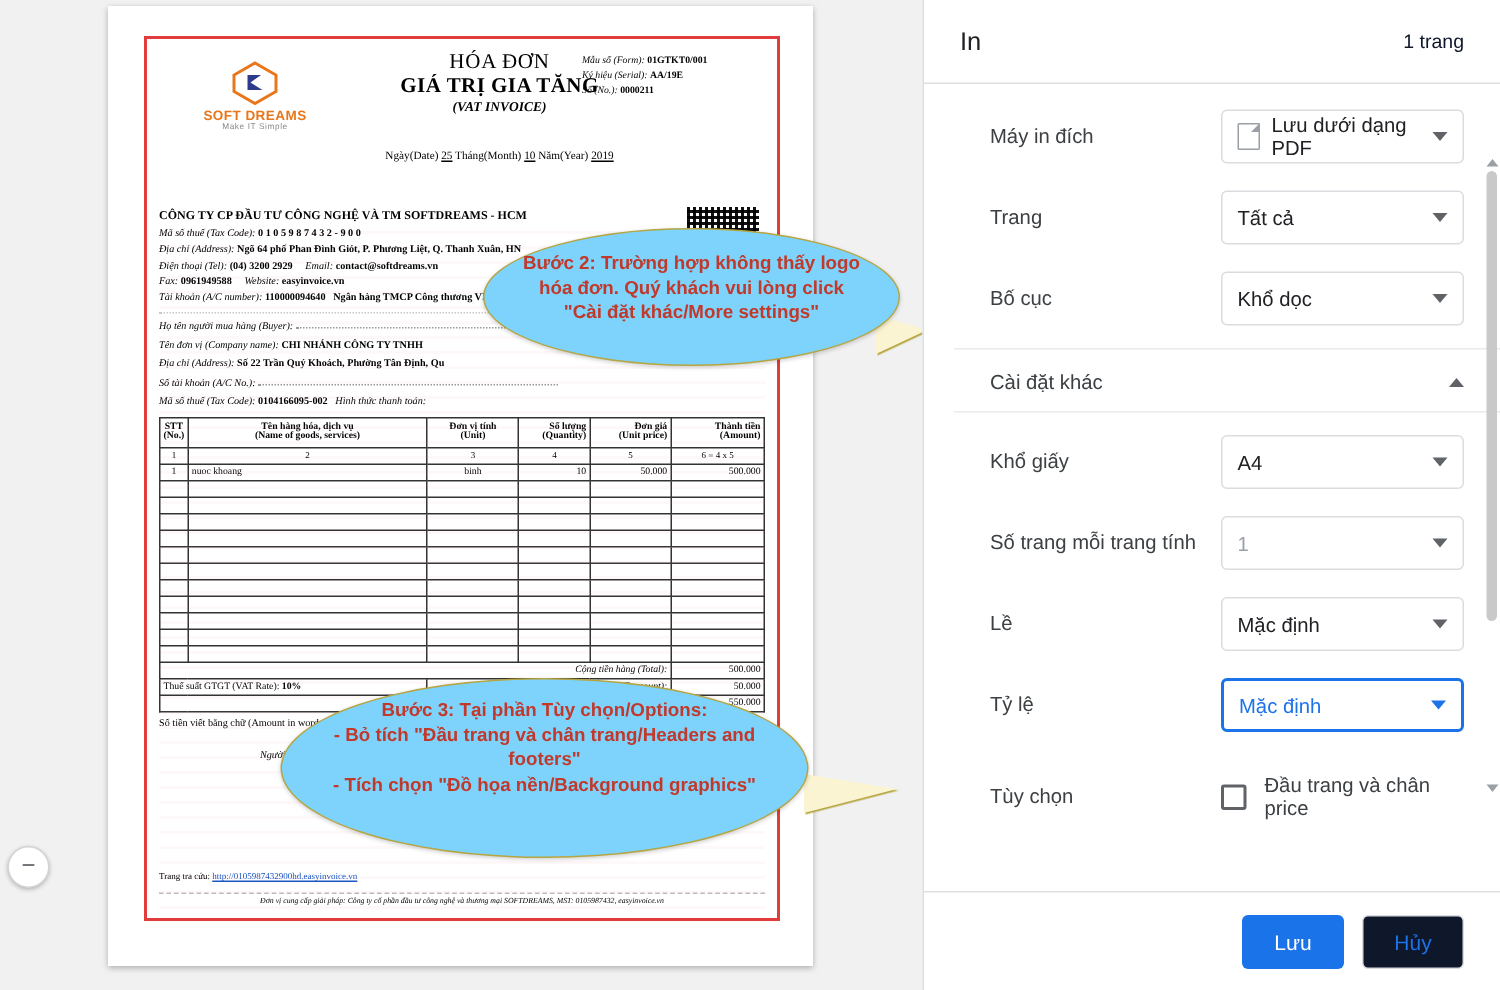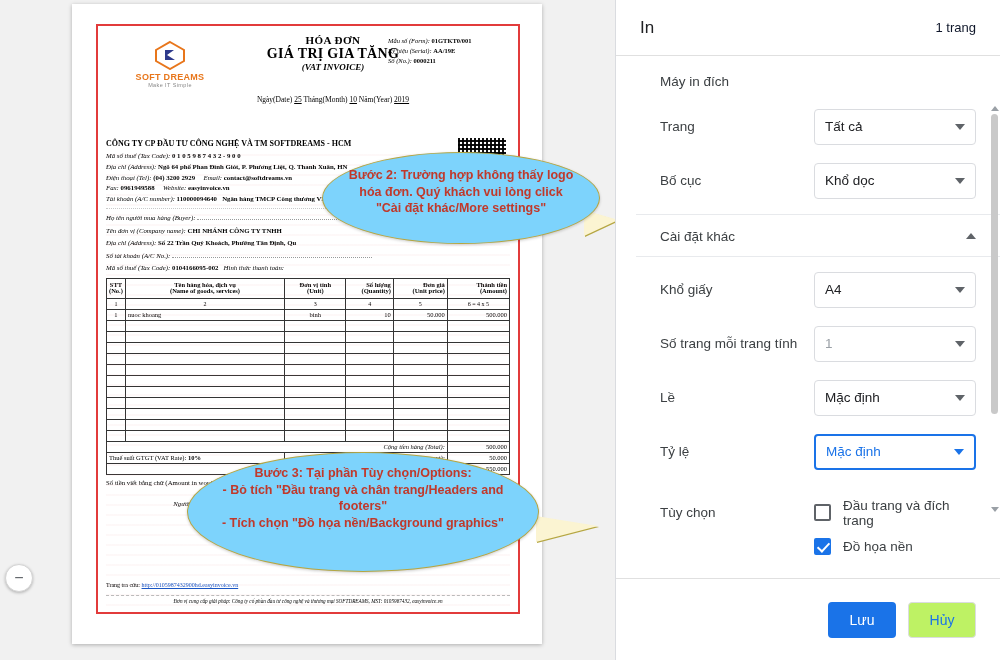--- a/index.html
+++ b/index.html
@@ -39,21 +39,21 @@
   .inv-head { position: relative; height: 88px; }
   .logo-box { position: absolute; left: 4px; top: 8px; width: 120px; text-align: center; }
   .logo-mark {
     width: 34px; height: 30px; margin: 0 auto 2px; position: relative;
   }
   .logo-mark svg { display: block; }
   .logo-text { font-size: 9px; font-weight: bold; color: #e8761b; letter-spacing: .3px; }
   .logo-sub { font-size: 5.5px; color: #888; letter-spacing: .4px; }
 
   .title-box { position: absolute; left: 122px; top: 2px; width: 210px; text-align: center; }
-  .t1 { font-family: "Liberation Serif", serif; font-size: 11px; font-weight: bold; letter-spacing: .5px; }
+  .t1 { font-family: "Liberation Serif", serif; font-size: 14px; font-weight: normal; letter-spacing: .5px; }
   .t2 { font-family: "Liberation Serif", serif; font-size: 14px; font-weight: bold; letter-spacing: .3px; }
   .t3 { font-family: "Liberation Serif", serif; font-size: 9px; font-style: italic; font-weight: bold; }
   .t4 {
     font-family: "Liberation Serif", serif; font-size: 7.5px; margin-top: 23px;
   }
   .t4 u { text-decoration: underline; }
 
   .meta-box { position: absolute; right: 2px; top: 4px; width: 120px; font-family: "Liberation Serif", serif; font-size: 6.5px; line-height: 1.55; }
   .meta-box i { font-style: italic; }
   .meta-box b { font-weight: bold; }
@@ -207,29 +207,29 @@
     flex: none;
   }
   .cbox.checked { background: #1a73e8; border-color: #1a73e8; position: relative; }
   .cbox.checked:after {
     content: ""; position: absolute; left: 4px; top: 0px; width: 5px; height: 10px;
     border: solid #fff; border-width: 0 2px 2px 0; transform: rotate(43deg);
   }
   .cbox-label { font-size: 13.5px; color: #3c4043; }
 
   .panel-foot {
-    height: 82px; display: flex; align-items: center; justify-content: flex-end;
+    height: 66px; display: flex; align-items: center; justify-content: flex-end;
     gap: 12px; padding: 0 24px; border-top: 1px solid #e0e0e0;
   }
   .btn {
     height: 36px; min-width: 68px; border-radius: 4px; font-size: 14px;
     display: flex; align-items: center; justify-content: center; padding: 0 18px;
   }
   .btn-primary { background: #1a73e8; color: #fff; }
-  .btn-secondary { background: #bef264; color: #1a73e8; border: 1px solid #dadce0; text-align: center; }
+  .btn-secondary { background: #0f172a; color: #1a73e8; border: 1px solid #dadce0; text-align: center; }
 </style>
 </head>
 <body>
 
 <div id="root">
 
   <div class="preview-area">
     <div class="page-sheet">
       <div class="invoice-border">
         <div class="invoice-inner">
@@ -468,20 +468,25 @@
   <div class="panel">
     <div class="panel-head">
       <div class="panel-title">In</div>
       <div class="panel-count">1 trang</div>
     </div>
 
     <div class="panel-body">
 
       <div class="row">
         <div class="row-label">Máy in đích</div>
+        <div class="select">
+          <span class="pdf-icon"></span>
+          <span>Lưu dưới dạng PDF</span>
+          <span class="caret"></span>
+        </div>
       </div>
 
       <div class="row">
         <div class="row-label">Trang</div>
         <div class="select">
           <span>Tất cả</span>
           <span class="caret"></span>
         </div>
       </div>
 
@@ -527,31 +532,24 @@
         <div class="select focused">
           <span>Mặc định</span>
           <span class="caret"></span>
         </div>
       </div>
 
       <div class="opt-row" style="margin-top:14px">
         <div class="row-label">Tùy chọn</div>
         <div class="cbox-line">
           <span class="cbox"></span>
-          <span class="cbox-label">Đầu trang và đích trang</span>
-        </div>
-      </div>
-
-      <div class="opt-row">
-        <div class="opt-spacer"></div>
-        <div class="cbox-line">
-          <span class="cbox checked"></span>
-          <span class="cbox-label">Đồ họa nền</span>
-        </div>
-      </div>
+          <span class="cbox-label">Đầu trang và chân price</span>
+        </div>
+      </div>
+
 
       <div class="scroll-arrow up"></div>
       <div class="scroll-track"></div>
       <div class="scroll-thumb"></div>
       <div class="scroll-arrow down"></div>
     </div>
 
     <div class="panel-foot">
       <div class="btn btn-primary">Lưu</div>
       <div class="btn btn-secondary">Hủy</div>

